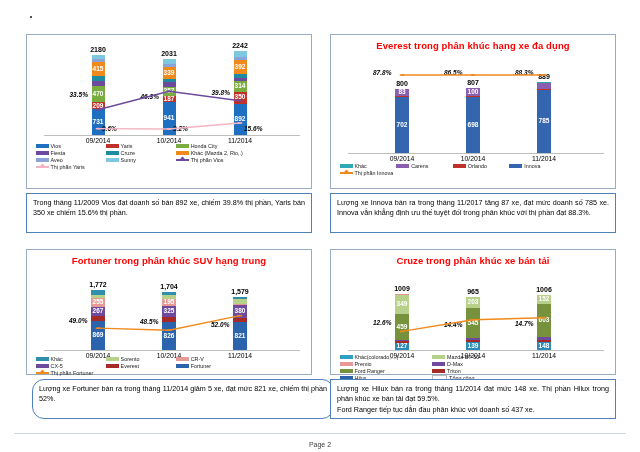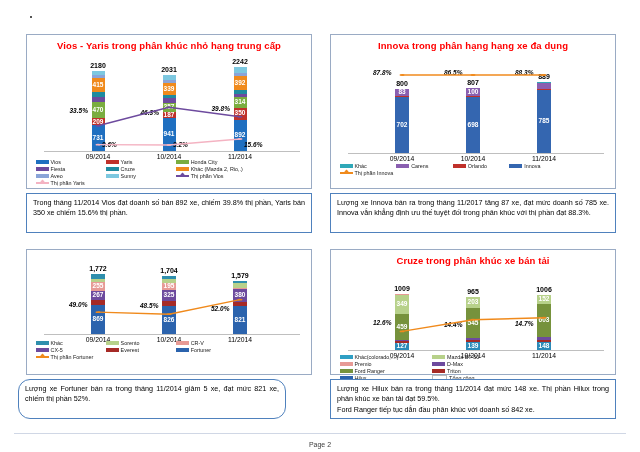--- a/index.html
+++ b/index.html
@@ -48,21 +48,20 @@
   .dot{position:absolute;left:30px;top:16px;width:2px;height:2px;background:#555;}
 </style>
 </head>
 <body>
 
 <div class="page">
 
   <div class="dot"></div>
 
   <div class="panel" style="left:26px;top:34px;width:286px;height:155px;">
-    <div class="panel-title">Vios - Yaris trong phân khúc nhỏ hạng trung cấp</div>
     <div class="plot" id="plot-0">
         <div class="axis" style="top: 100px;"></div>
         <div class="bar" style="left: calc(25% - 6.5px); width: 13px; top: 19.745px; height: 80.255px;">
           <div class="seg" style="height: 25.585px; background: rgb(31, 111, 192);">731</div>
           <div class="seg" style="height: 7.315px; background: rgb(192, 49, 42);">209</div>
           <div class="seg" style="height: 16.45px; background: rgb(122, 173, 63);">470</div>
           <div class="seg" style="height: 4.655px; background: rgb(109, 74, 158);"></div>
           <div class="seg" style="height: 5.005px; background: rgb(31, 139, 160);"></div>
           <div class="seg" style="height: 14.525px; background: rgb(240, 138, 28);">415</div>
           <div class="seg" style="height: 2.765px; background: rgb(138, 164, 216);"></div>
@@ -148,25 +147,25 @@
             <span>Thị phần Vios</span>
           </div>
           <div class="lg-item" style="width: 24.5%;">
             <span class="sw line" style="background: rgb(244, 179, 194);"></span>
             <span>Thị phần Yaris</span>
           </div>
         </div>
       </div>
   </div>
   <div class="note" style="left:26px;top:193px;width:286px;height:40px;">
-    <p>Trong tháng 11/2014 Vios đạt doanh số bán 892 xe, chiếm 39.8% thị phần, Yaris bán 350 xe chiếm 15.6% thị phần.</p>
+    <p>Trong tháng 11/2009 Vios đạt doanh số bán 892 xe, chiếm 39.8% thị phần, Yaris bán 350 xe chiếm 15.6% thị phần.</p>
   </div>
 
   <div class="panel" style="left:330px;top:34px;width:286px;height:155px;">
-    <div class="panel-title">Innova trong phân hạng hạng xe đa dụng</div>
+    <div class="panel-title">Everest trong phân khúc hạng xe đa dụng</div>
     <div class="plot" id="plot-1">
         <div class="axis" style="top: 102px;"></div>
         <div class="bar" style="left: calc(25% - 7px); width: 14px; top: 38px; height: 64px;">
           <div class="seg" style="height: 56.16px; background: rgb(52, 102, 176);">702</div>
           <div class="seg" style="height: 1.2px; background: rgb(192, 49, 42);"></div>
           <div class="seg" style="height: 6.64px; background: rgb(138, 95, 176);">83</div>
         </div>
         <div class="total" style="left: calc(25% - 16px); width: 32px; top: 29px;">800</div>
         <div class="xlabel" style="left: calc(25% - 18px); width: 36px; top: 104px;">09/2014</div>
         <div class="pctlbl" style="top: 18px; left: calc(25% - 29px);">87.8%</div>
@@ -215,20 +214,21 @@
             <span>Thị phần Innova</span>
           </div>
         </div>
       </div>
   </div>
   <div class="note" style="left:330px;top:193px;width:286px;height:40px;">
     <p>Lượng xe Innova bán ra trong tháng 11/2017 tăng 87 xe, đạt mức doanh số 785 xe. Innova vẫn khẳng định ưu thế tuyệt đối trong phân khúc với thị phần đạt 88.3%.</p>
   </div>
 
   <div class="panel" style="left:26px;top:249px;width:286px;height:126px;">
+    <div class="panel-title">Fortuner trong phân khúc SUV hạng trung</div>
     <div class="plot" id="plot-2">
         <div class="axis" style="top: 84px;"></div>
         <div class="bar" style="left: calc(25% - 7px); width: 14px; top: 24.0246px; height: 59.9754px;">
           <div class="seg" style="height: 29.4123px; background: rgb(43, 99, 173);">869</div>
           <div class="seg" style="height: 4.97538px; background: rgb(166, 42, 38);"></div>
           <div class="seg" style="height: 9.03692px; background: rgb(109, 74, 158);">267</div>
           <div class="seg" style="height: 8.63077px; background: rgb(231, 154, 149);">255</div>
           <div class="seg" style="height: 3.21538px; background: rgb(183, 209, 138);"></div>
           <div class="seg" style="height: 4.70462px; background: rgb(47, 143, 173);"></div>
         </div>
@@ -288,21 +288,21 @@
             <span class="sw" style="background: rgb(43, 99, 173);"></span>
             <span>Fortuner</span>
           </div>
           <div class="lg-item" style="width: 24.5%;">
             <span class="sw line" style="background: rgb(240, 138, 28);"></span>
             <span>Thị phần Fortuner</span>
           </div>
         </div>
       </div>
   </div>
-  <div class="note" style="left:18px;top:379px;width:268px;height:40px;border-radius:12px;">
+  <div class="note" style="left:32px;top:379px;width:302px;height:40px;border-radius:12px;">
     <p>Lượng xe Fortuner bán ra trong tháng 11/2014 giảm 5 xe, đạt mức 821 xe, chiếm thị phần 52%.</p>
   </div>
 
   <div class="panel" style="left:330px;top:249px;width:286px;height:126px;">
     <div class="panel-title">Cruze trong phân khúc xe bán tải</div>
     <div class="plot" id="plot-3">
         <div class="axis" style="top: 84px;"></div>
         <div class="bar" style="left: calc(25% - 7px); width: 14px; top: 28.4214px; height: 55.5786px;">
           <div class="seg" style="height: 7.03036px; background: rgb(43, 138, 184);">127</div>
           <div class="seg" style="height: 2.10357px; background: rgb(166, 42, 38);"></div>
@@ -377,18 +377,18 @@
           </div>
           <div class="lg-item" style="width: 32.8333%;">
             <span class="sw line" style="background: rgb(240, 138, 28);"></span>
             <span>Thị phần Hilux</span>
           </div>
         </div>
       </div>
   </div>
   <div class="note" style="left:330px;top:379px;width:286px;height:40px;">
     <p>Lượng xe Hilux bán ra trong tháng 11/2014 đạt mức 148 xe. Thị phần Hilux trong phân khúc xe bán tải đạt 59.5%.</p>
-    <p>Ford Ranger tiếp tục dẫn đầu phân khúc với doanh số 842 xe.</p>
+    <p>Ford Ranger tiếp tục dẫn đầu phân khúc với doanh số 437 xe.</p>
   </div>
 
   <div class="footer-rule"></div>
   <div class="footer">Page 2</div>
 </div>
 
 </body></html>

